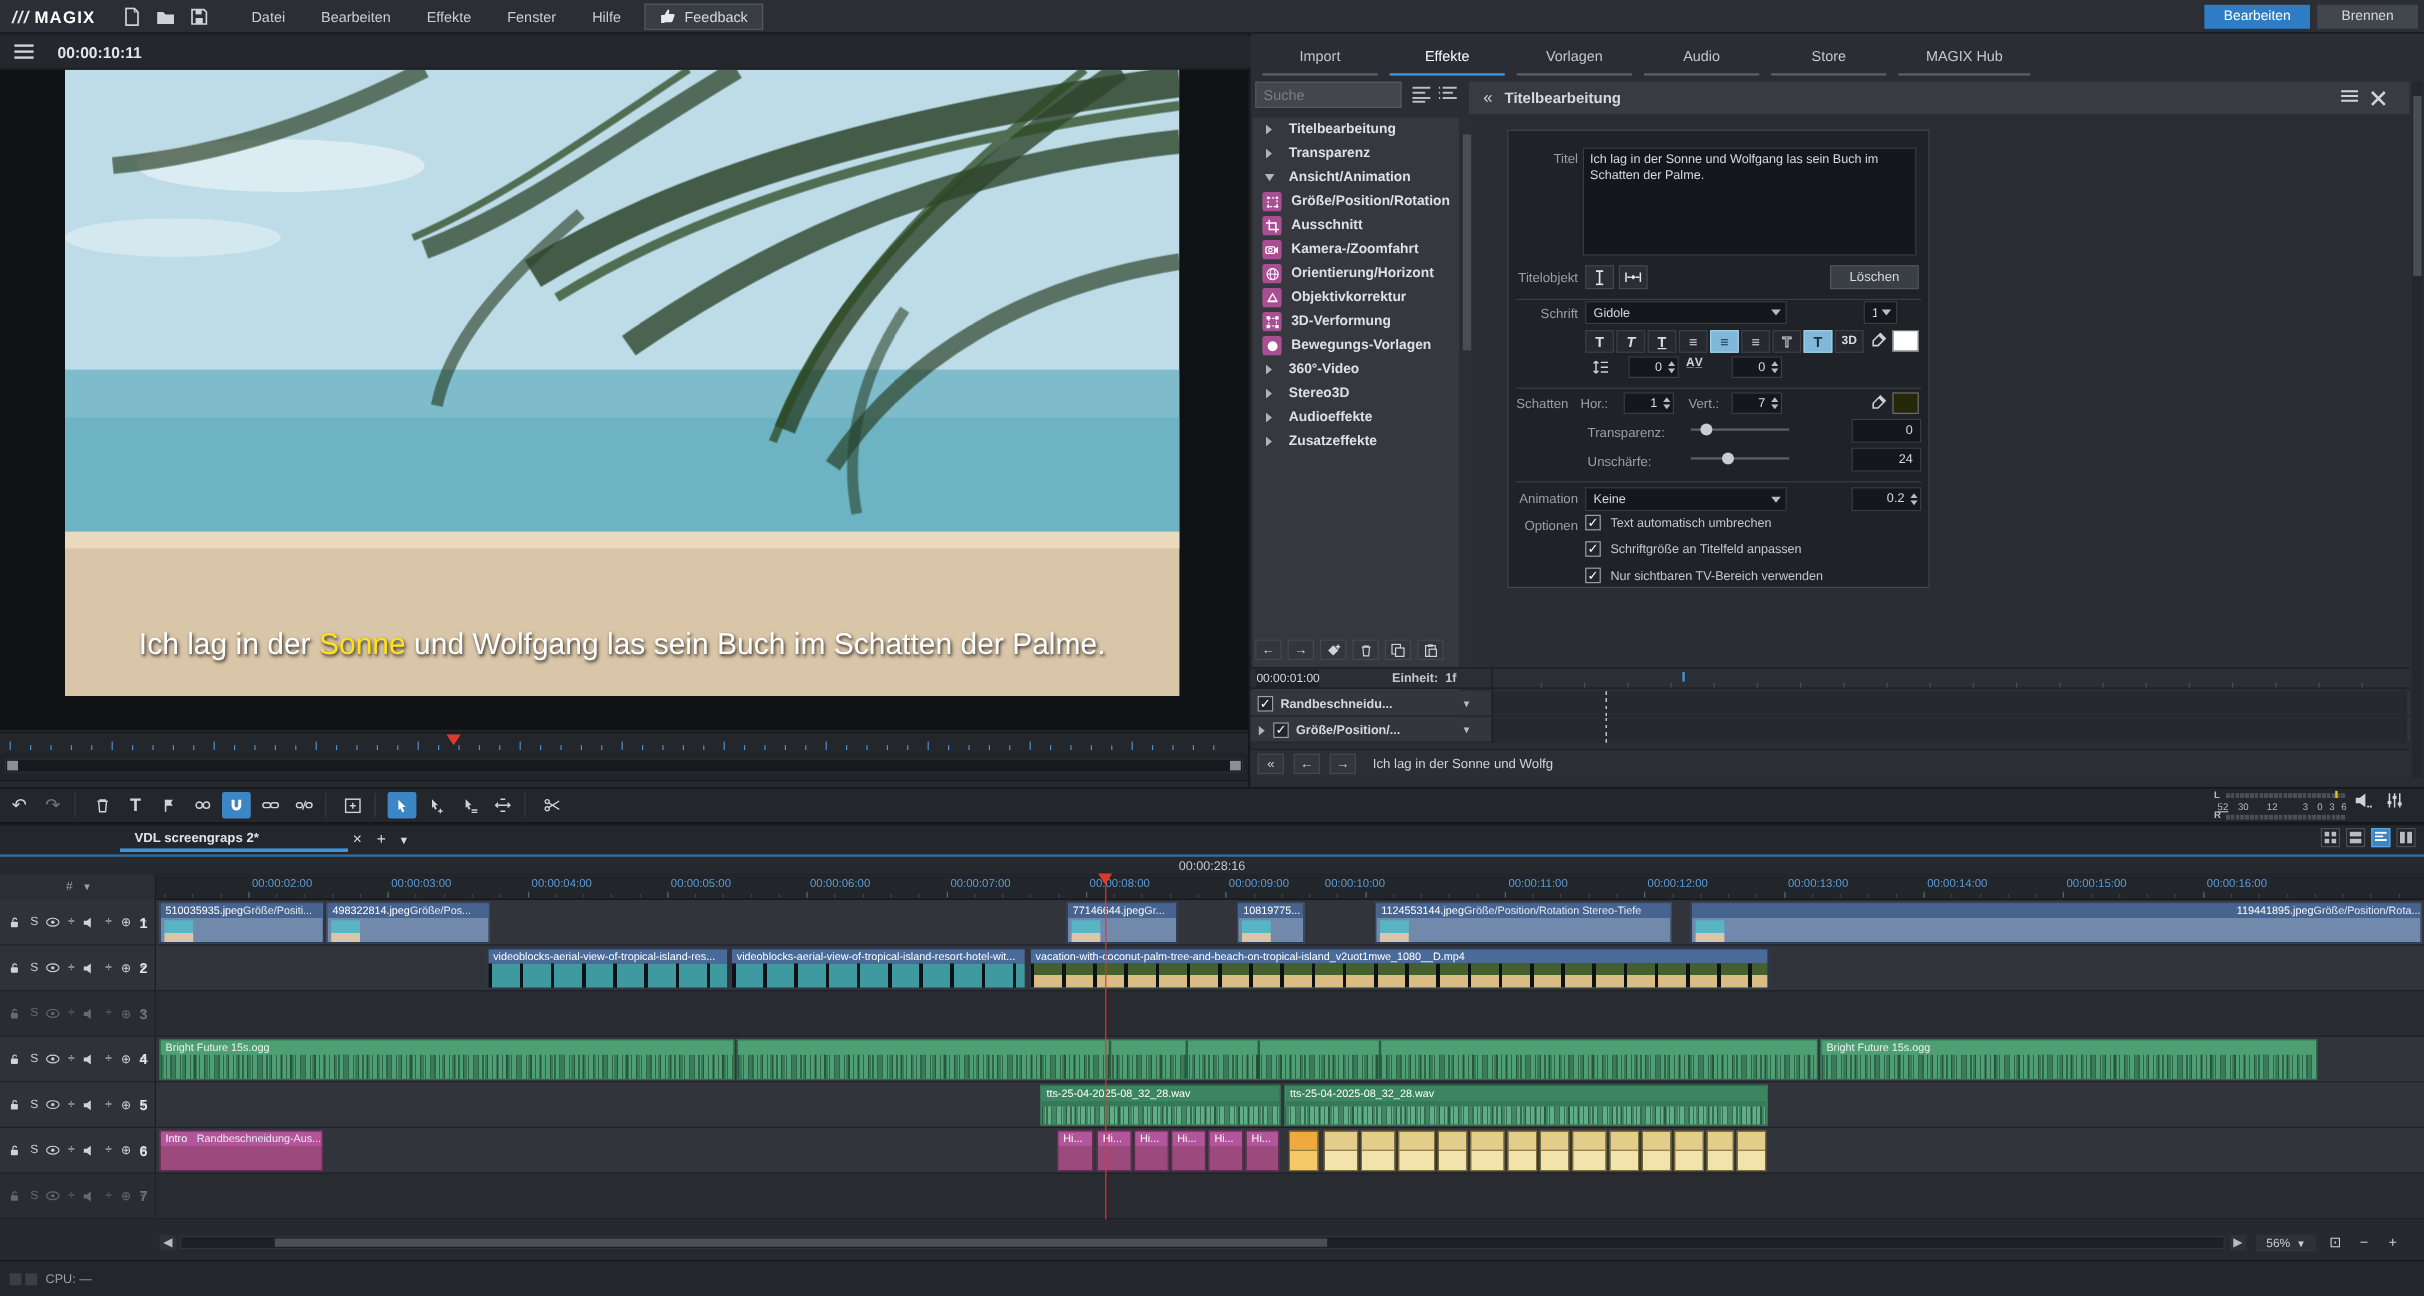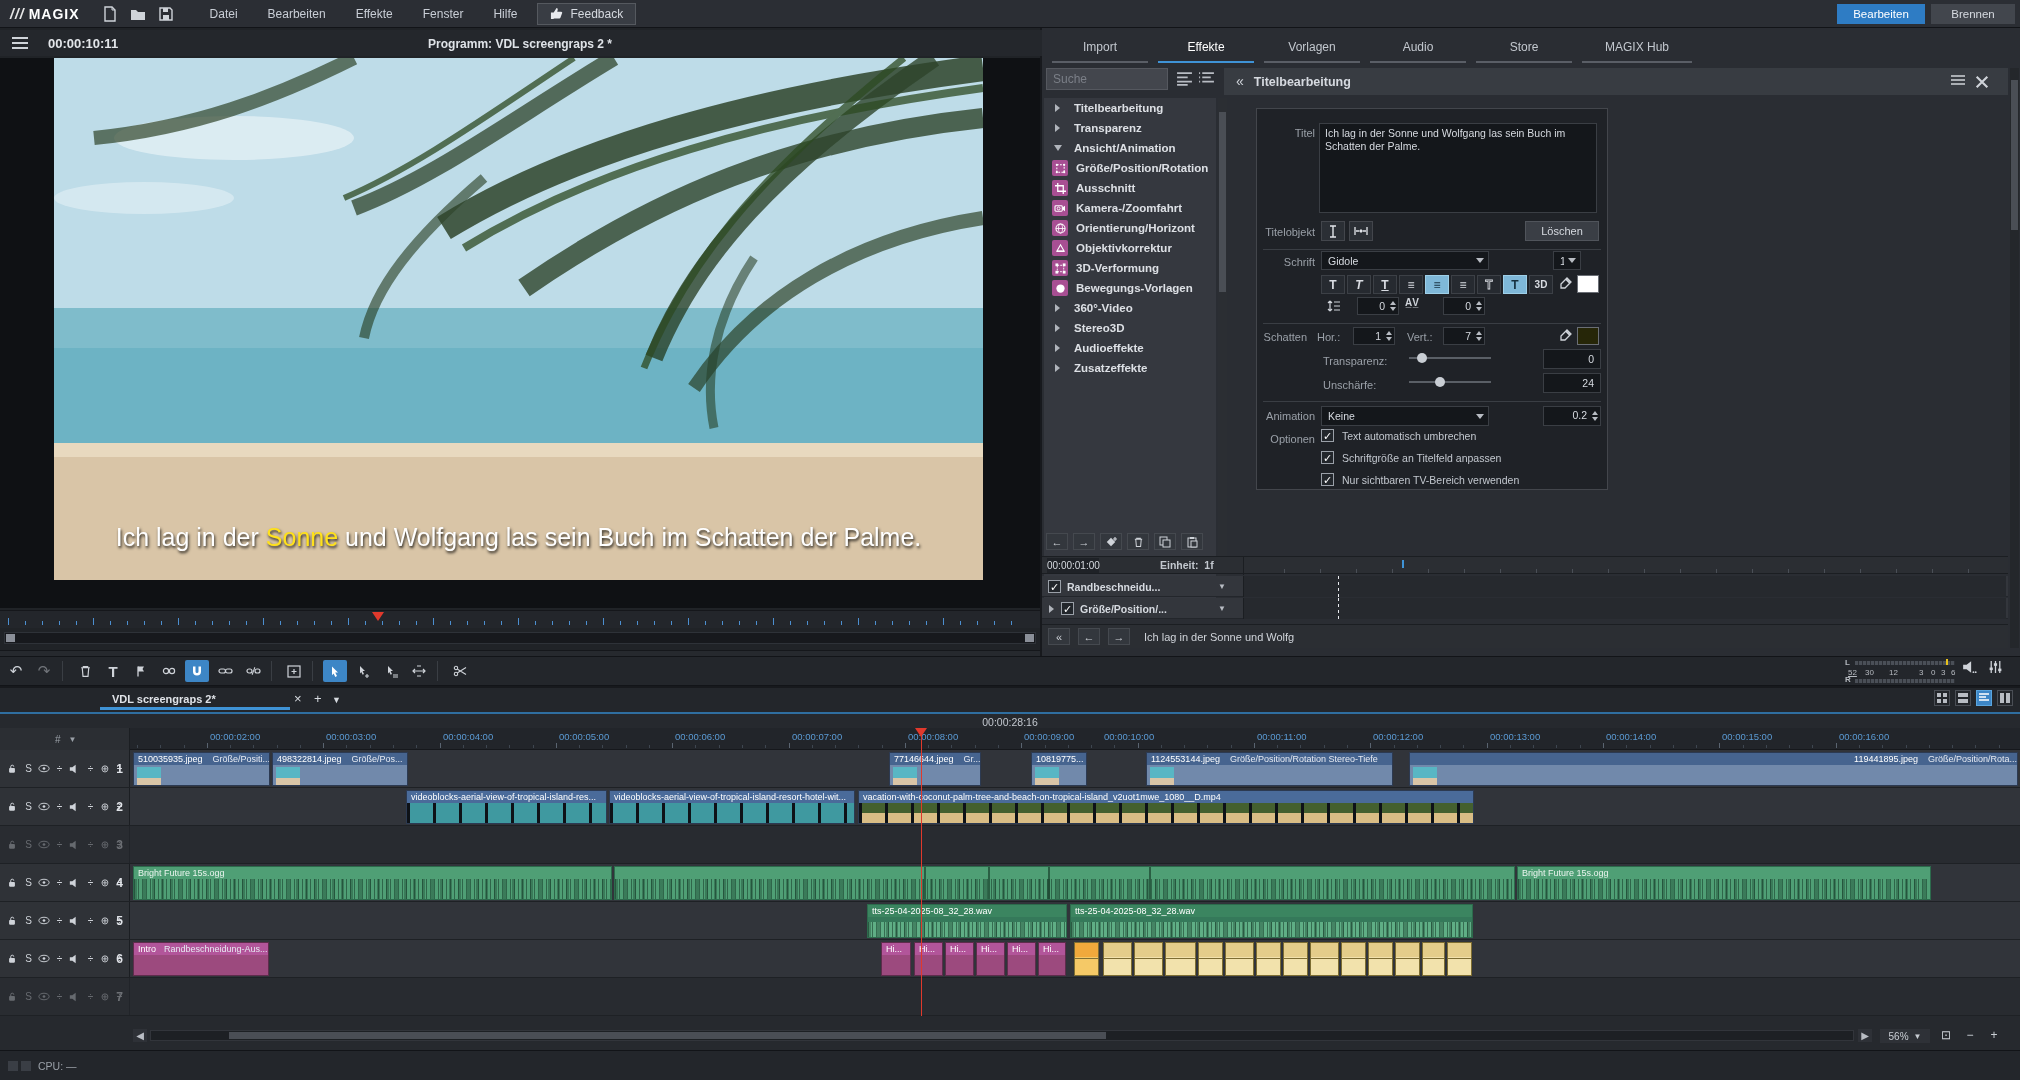--- a/index.html
+++ b/index.html
@@ -130,21 +130,21 @@
 #tracks{position:absolute;left:0;top:62px;width:2020px;height:266px;}
 .trow{position:absolute;left:0;width:2020px;height:38px;border-bottom:1px solid #1e2125;}
 .thead{position:absolute;left:0;top:0;width:130px;height:37px;background:#2f3237;border-right:1px solid #1b1e22;display:flex;align-items:center;gap:4.5px;padding-left:7px;}
 .thead .tic{color:#cfd3d9;font-size:10px;width:10px;text-align:center;cursor:pointer;}
 .thead .tnum{position:absolute;right:6px;font-size:12px;font-weight:bold;color:#e0e3e8;}
 .thead.dim,.lane.dim{opacity:.38;}
 .lane{position:absolute;left:130px;top:0;width:1890px;height:37px;background:#31343a;}
 .lane.dim{background:#2c2f34;}
 .clip{position:absolute;top:2px;height:34px;overflow:hidden;cursor:pointer;}
 .chdr{position:absolute;left:0;top:0;width:100%;height:12px;font-size:9px;color:#fff;white-space:nowrap;overflow:hidden;padding:1px 0 0 4px;}
-.chdr .fx2{margin-left:10px;color:#e6eaf2;}
+.chdr .fx2{color:#e6eaf2;}
 .cbody{position:absolute;left:0;top:12px;width:100%;height:22px;}
 .thumbimg{position:absolute;left:3px;top:14px;width:24px;height:18px;}
 .wave{background:repeating-linear-gradient(90deg,rgba(20,55,38,.55) 0 1px,transparent 1px 4px),repeating-linear-gradient(90deg,rgba(20,55,38,.35) 0 3px,transparent 3px 9px);}
 .cut{position:absolute;top:0;width:2px;height:100%;background:rgba(12,40,26,.55);}
 #playhead{position:absolute;top:40px;width:1px;height:288px;background:#e0392c;z-index:5;}
 #ph-tri{position:absolute;top:40px;width:0;height:0;border-left:6px solid transparent;border-right:6px solid transparent;border-top:9px solid #e0392c;z-index:6;}
 #tl-scroll{position:absolute;left:0;top:340px;width:2020px;height:16px;}
 #tl-scroll .arrow{position:absolute;top:1px;width:14px;height:13px;color:#b8bcc3;font-size:10px;text-align:center;line-height:13px;background:#2e3137;cursor:pointer;}
 #tl-track{position:absolute;left:150px;top:2px;width:1704px;height:11px;background:#1d2024;border:1px solid #32353b;}
 #tl-thumb{position:absolute;left:78px;top:1px;width:877px;height:7px;background:#4a4e55;cursor:pointer;}
@@ -206,21 +206,20 @@
 </div>
 
 <div id="preview">
   <div id="pv-head">
     <div class="burger">
         <div></div>
         <div></div>
         <div></div>
       </div>
     <div id="pv-tc-l">00:00:10:11</div>
-    <div id="pv-title">Programm: VDL screengraps 2 *</div>
     <div id="pv-tc-r">00:00:28:16</div>
     <div id="pv-full"></div>
   </div>
   <div id="stage">
     <div id="video">
       <svg width="929" height="522" viewBox="0 0 929 522" preserveAspectRatio="none">
         <rect width="929" height="522" fill="#bedce8"></rect>
         <rect y="250" width="929" height="140" fill="#7fbccb"></rect>
         <rect y="290" width="929" height="110" fill="#6db3c4"></rect>
         <rect y="390" width="929" height="132" fill="#d9c5a7"></rect>

